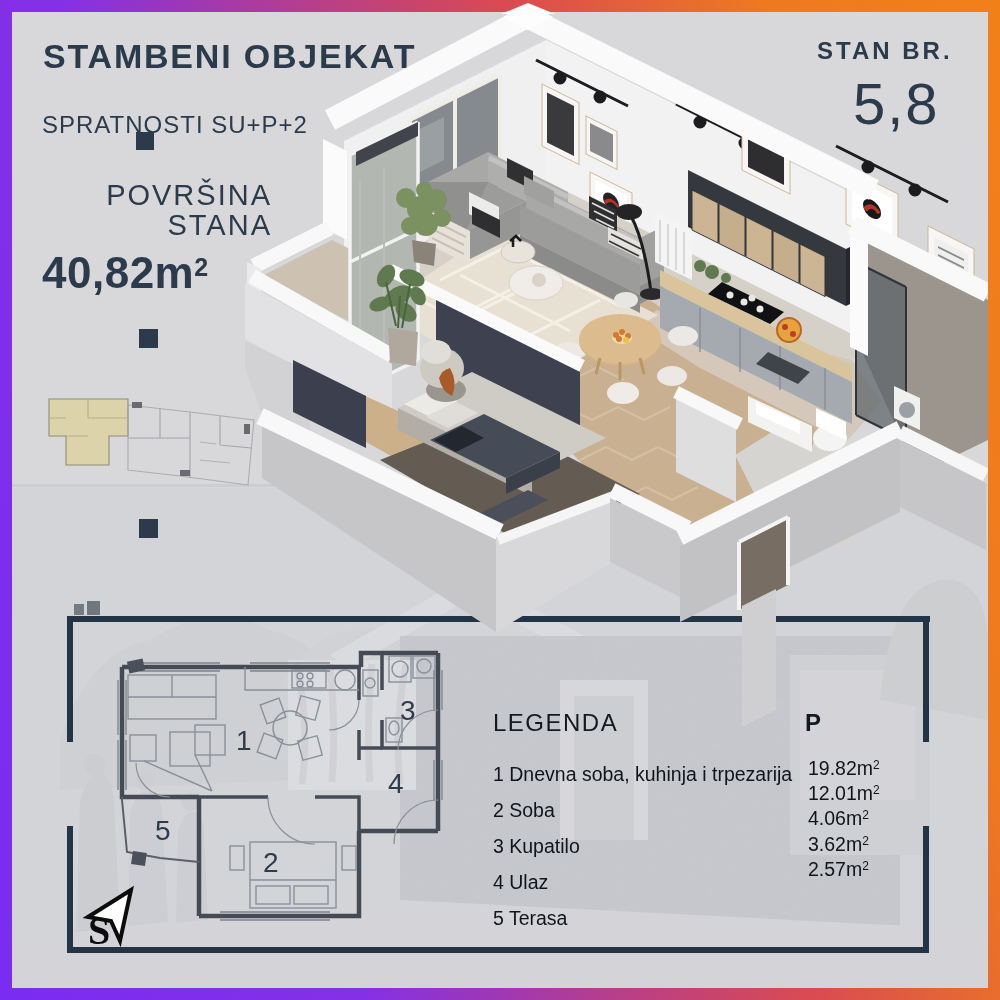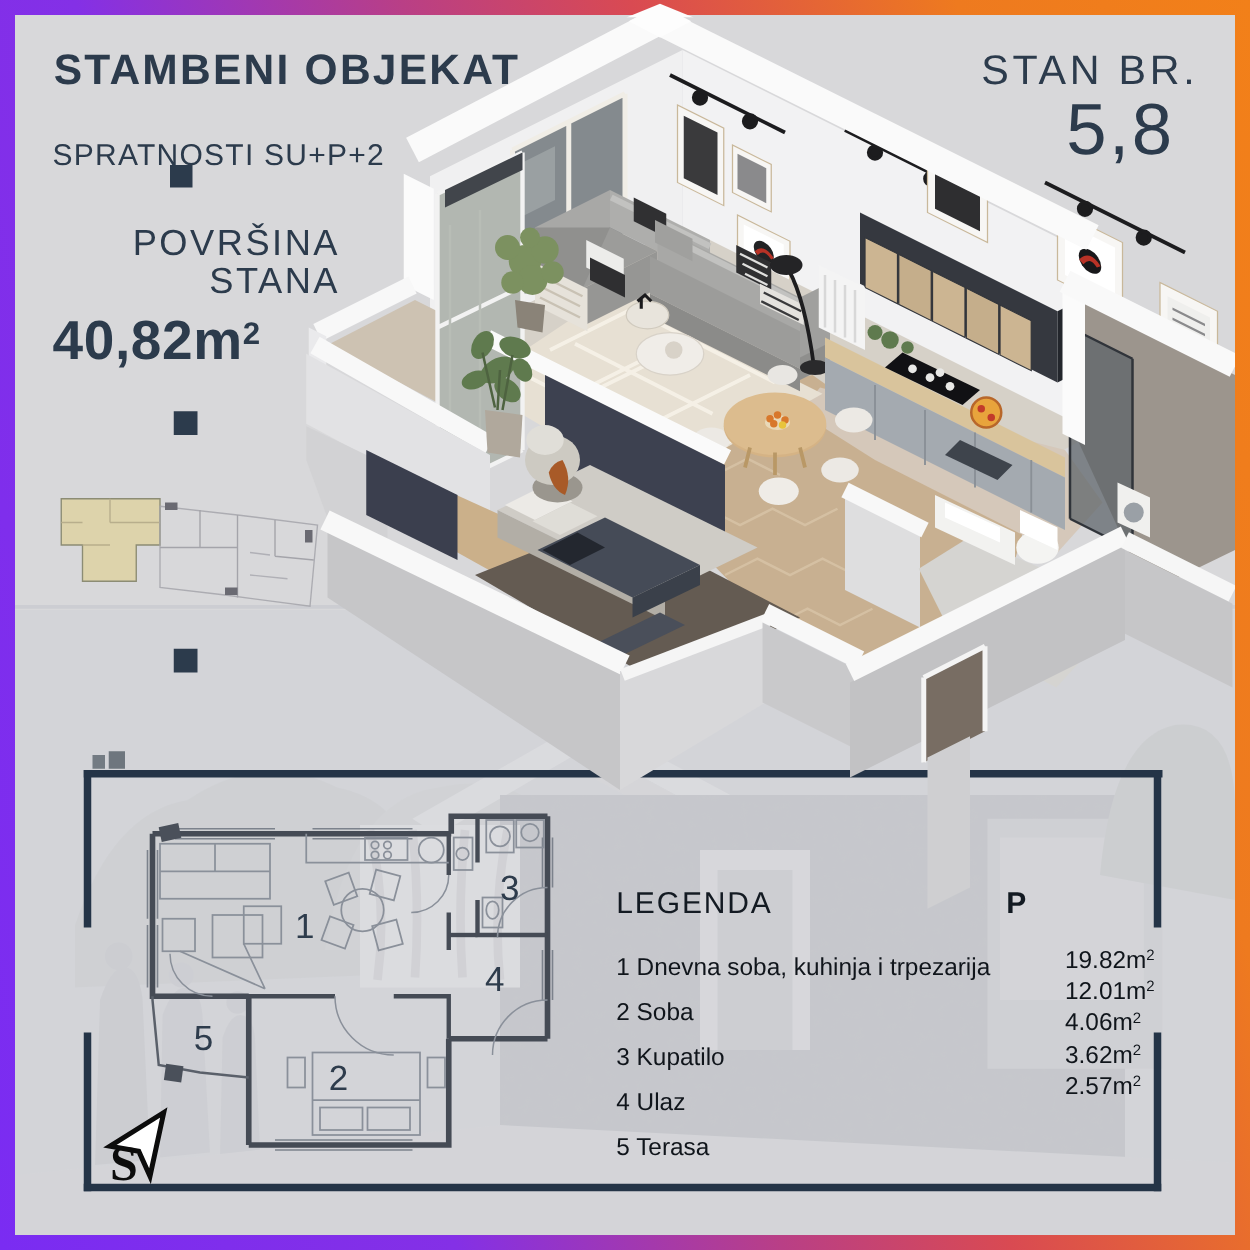--- a/index.html
+++ b/index.html
@@ -61,21 +61,21 @@
     <circle cx="190" cy="802" r="9" fill="#c6c7cc"></circle>
 
     <path d="M12 940 L400 900 L988 930 L988 988 L12 988 Z" fill="#d6d6da"></path>
   </g>
 </svg>
 
 <div class="txt" style="left:43px;top:37px;font-size:34px;font-weight:bold;letter-spacing:1.8px;text-align:right;">STAMBENI OBJEKAT</div>
 
 <div class="txt" style="left:42px;top:80px;font-size:24px;letter-spacing:1px;margin-top:31px;">SPRATNOSTI SU+P+2</div>
 
-<div class="txt" style="left:785px;top:37px;font-size:33px;font-weight:normal;letter-spacing:3px;">STAN BR.</div>
+<div class="txt" style="left:817px;top:37px;font-size:24px;font-weight:bold;letter-spacing:3px;">STAN BR.</div>
 
 <div class="txt" style="left:853px;top:70px;font-size:58px;font-weight:300;letter-spacing:2px;">5,8</div>
 
 <div style="position:absolute;left:136px;top:132px;width:18px;height:18px;background:#2c3b4c;"></div>
 
 <div class="txt" style="left:30px;top:180px;width:242px;text-align:right;font-size:29px;letter-spacing:2px;line-height:1.05">POVRŠINA<br>STANA</div>
 
 <div class="txt" style="left:42px;top:248px;width:240px;text-align:left;font-size:44px;font-weight:bold;letter-spacing:0.5px;">40,82m<span style="font-size:25px;vertical-align:12px;">2</span></div>
 
 <div style="position:absolute;left:139px;top:329px;width:19px;height:19px;background:#2c3b4c;"></div>
@@ -489,19 +489,19 @@
 <div style="position:absolute;left:805px;top:709px;font-size:24px;font-weight:bold;color:#131a22;">P</div>
 
 <div style="position:absolute;left:493px;top:756px;font-size:19.5px;color:#10151b;line-height:36px;white-space:nowrap;">
   1 Dnevna soba, kuhinja i trpezarija<br>
   2 Soba<br>
   3 Kupatilo<br>
   4 Ulaz<br>
   5 Terasa
 </div>
 
-<div style="position:absolute;left:852px;top:756px;font-size:19.5px;color:#10151b;line-height:25.2px;">
+<div style="position:absolute;left:808px;top:756px;font-size:19.5px;color:#10151b;line-height:25.2px;">
   19.82m<sup style="font-size:12px;line-height:0;vertical-align:6px;">2</sup><br>
   12.01m<sup style="font-size:12px;line-height:0;vertical-align:6px;">2</sup><br>
   4.06m<sup style="font-size:12px;line-height:0;vertical-align:6px;">2</sup><br>
   3.62m<sup style="font-size:12px;line-height:0;vertical-align:6px;">2</sup><br>
   2.57m<sup style="font-size:12px;line-height:0;vertical-align:6px;">2</sup>
 </div>
 
 </body></html>

